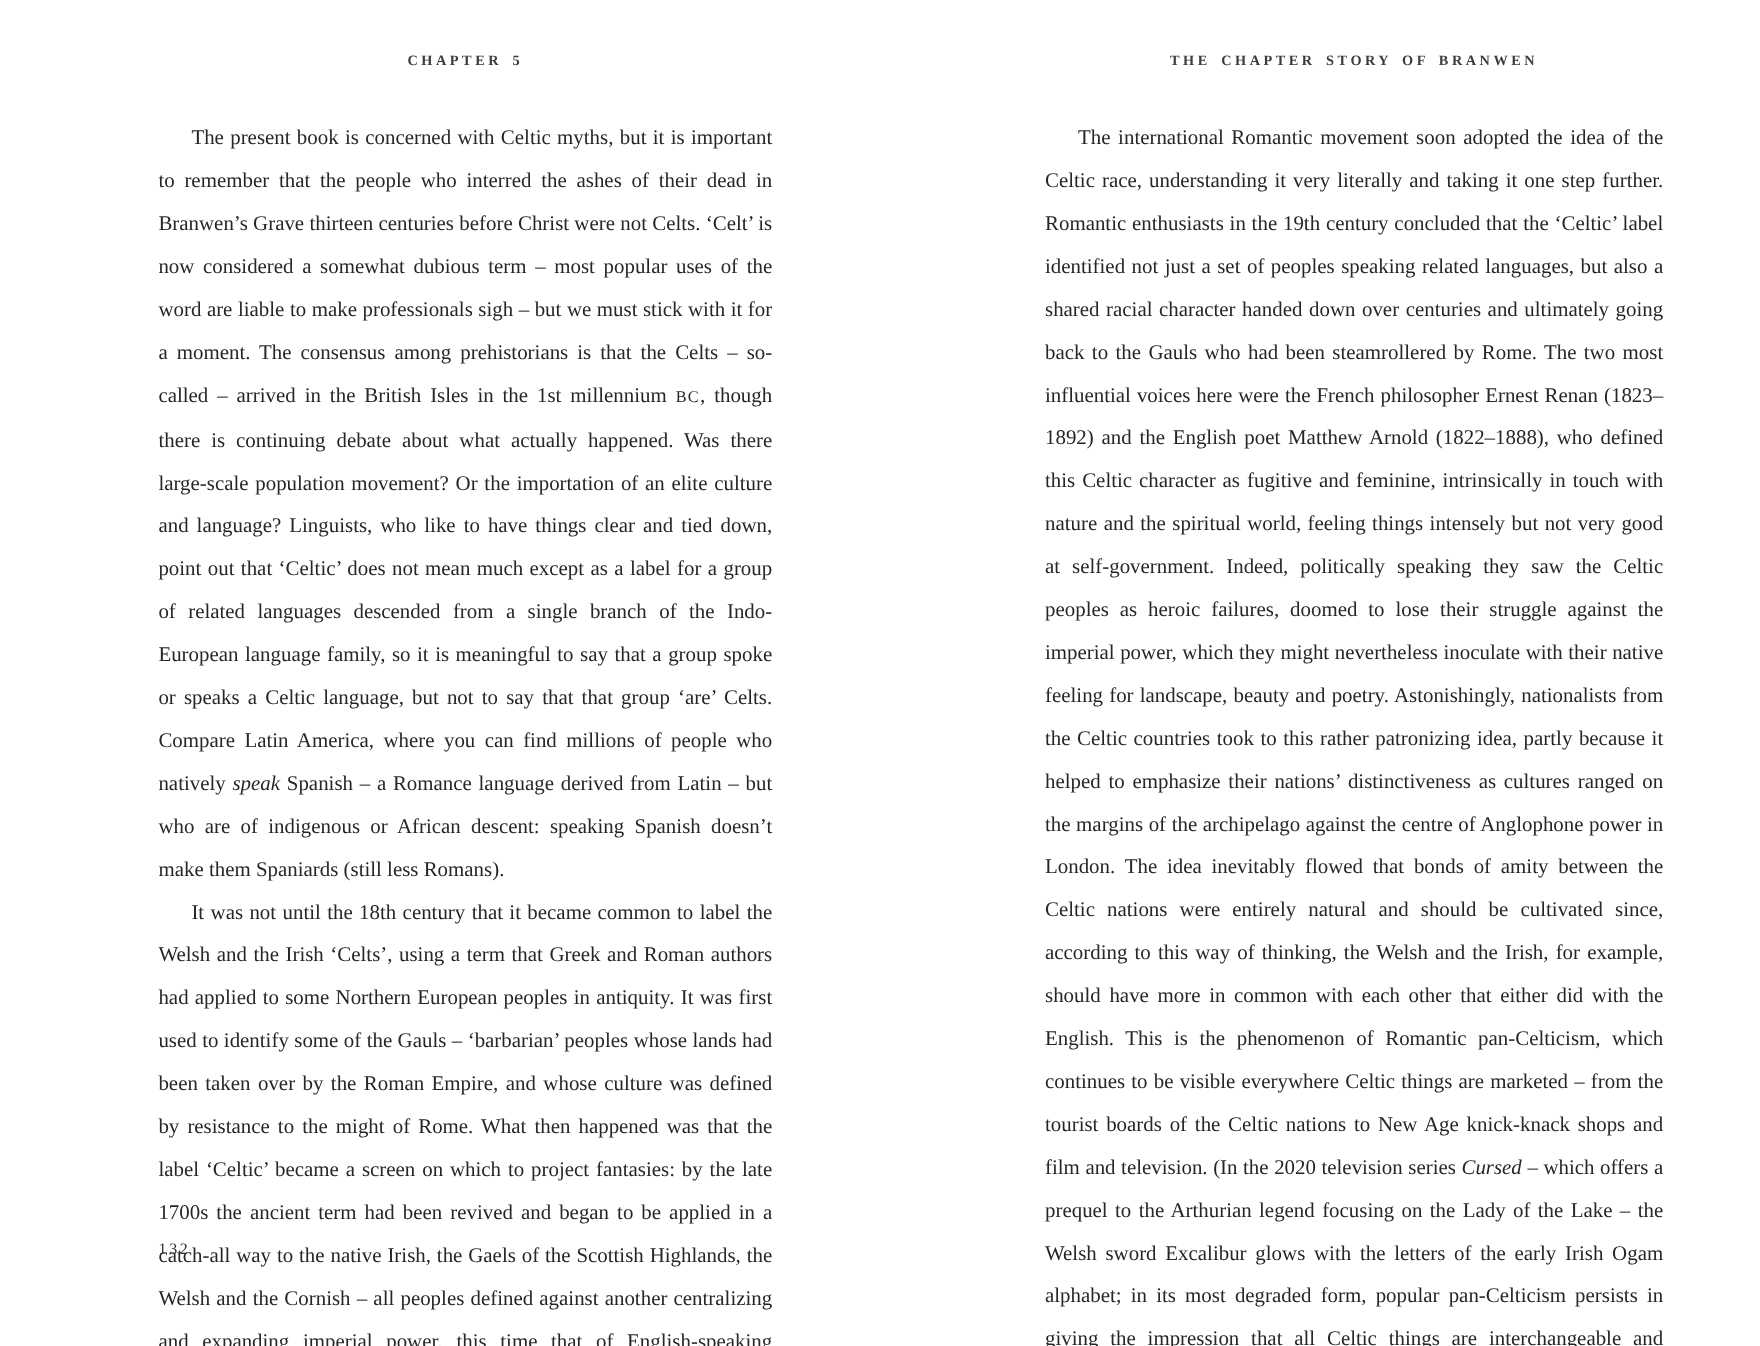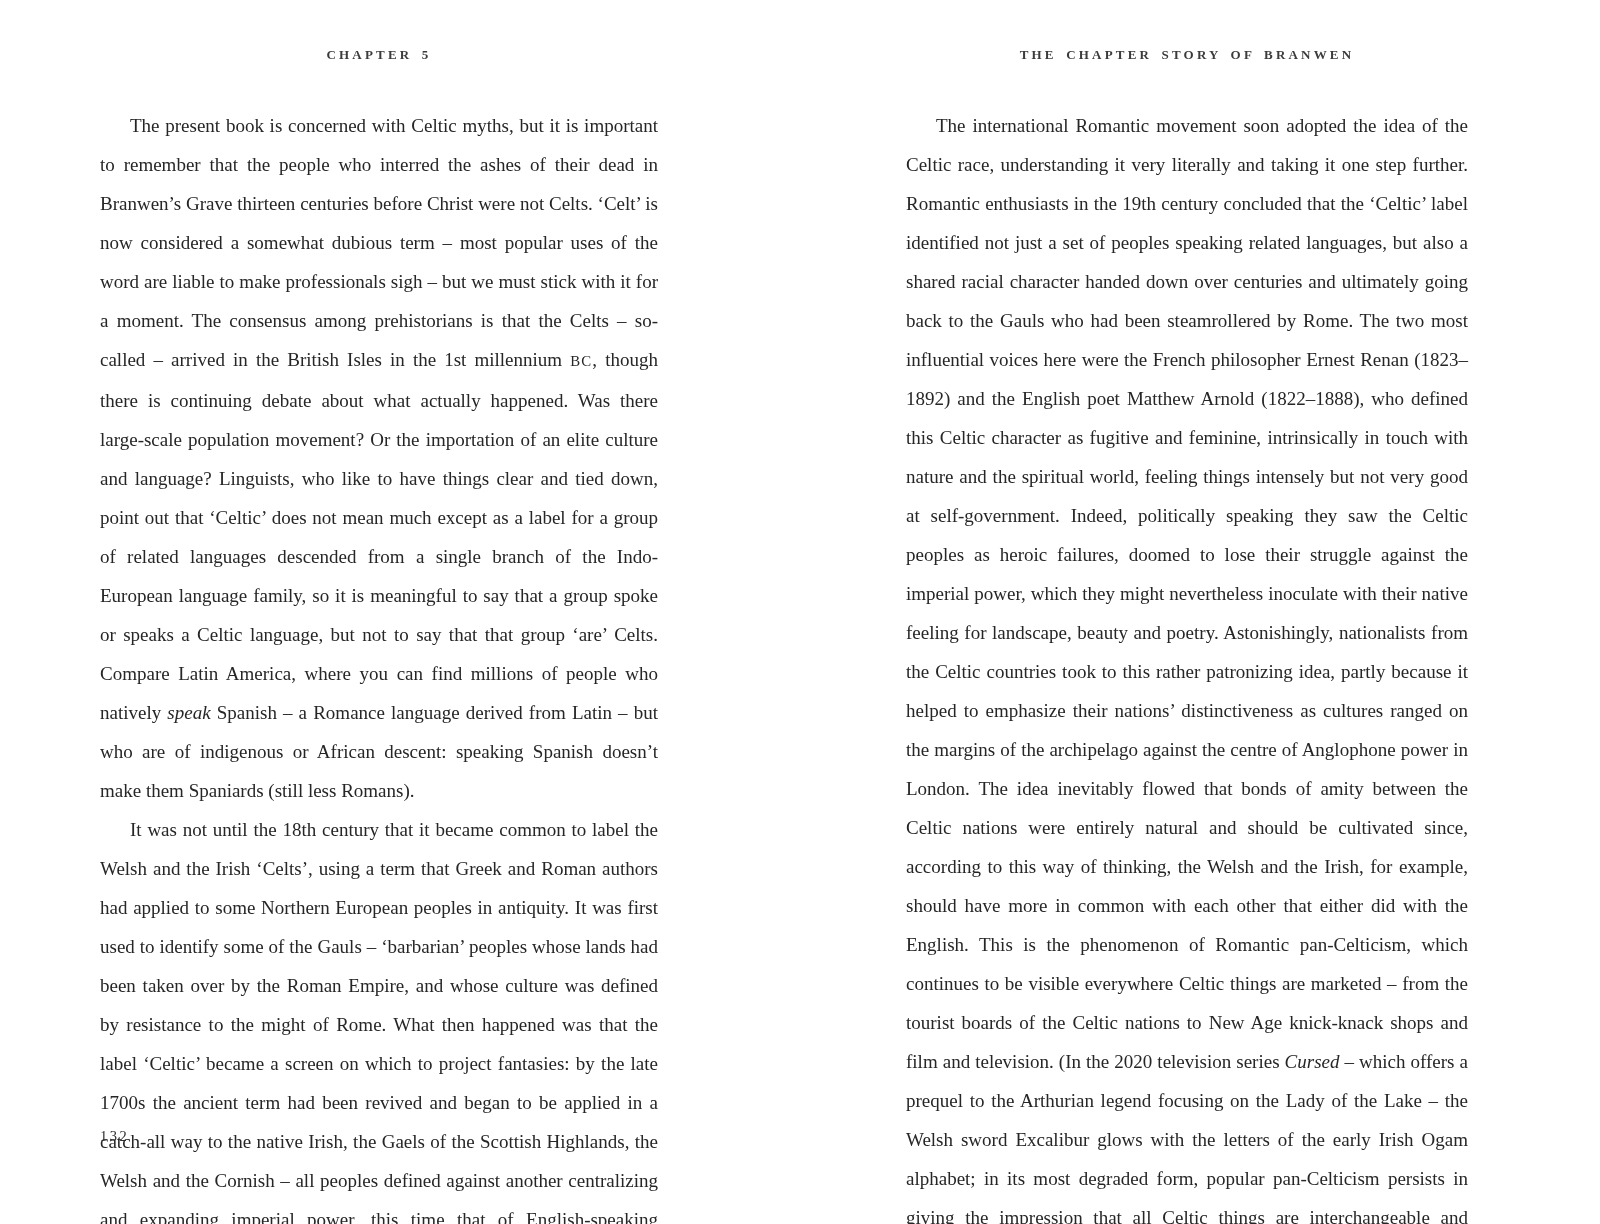--- a/index.html
+++ b/index.html
@@ -18,20 +18,21 @@
   }
   .page {
     position: relative;
     width: 800px;
     height: 1224px;
   }
   .page-content {
     position: absolute;
     top: 0;
     bottom: 0;
+    margin-left: 44px;
   }
   .page-left .page-content  { left: 100px; width: 558px; }
   .page-right .page-content { left: 106px; width: 562px; }
   .running-head {
     margin-top: 47px;
     text-align: center;
     font-size: 13px;
     font-weight: bold;
     letter-spacing: 3.2px;
     word-spacing: 3px;

